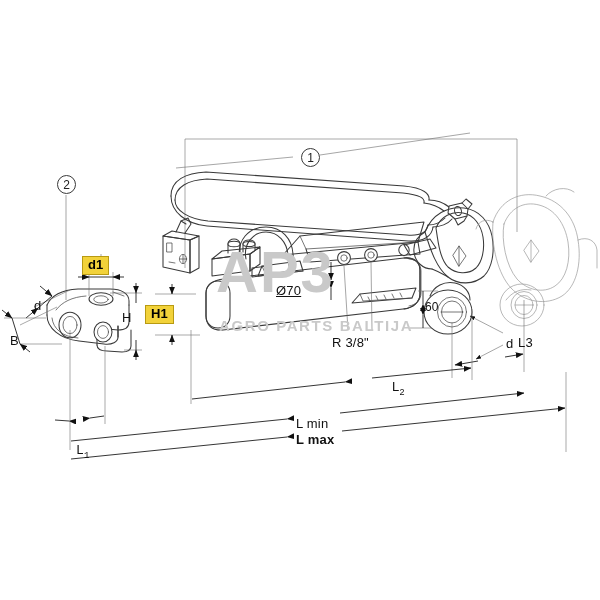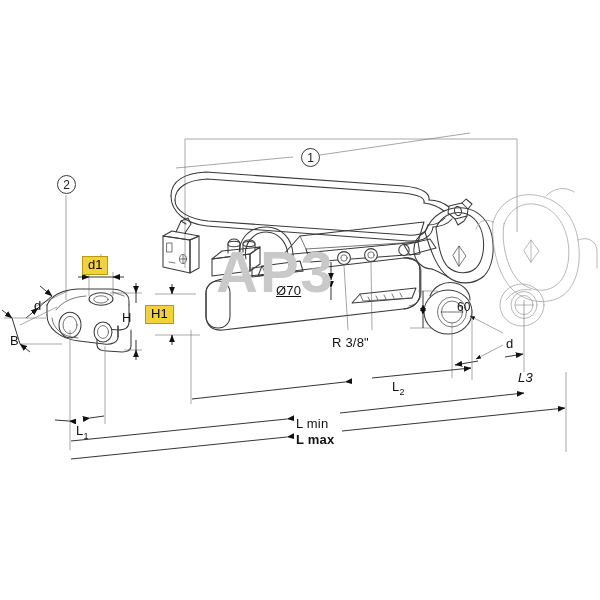--- a/index.html
+++ b/index.html
@@ -25,21 +25,21 @@
   }
   .lbl.small{font-size:12px;}
   .sub{font-size:9px;vertical-align:sub;}
 
   
   .hl{
     position:absolute;
     background:#f2d23a;
     border:1.5px solid #b89a12;
     color:#000;
-    font-weight:normal;
+    font-weight:bold;
     font-size:13px;
     font-family:"Liberation Sans", sans-serif;
     padding:1px 5px 2px 5px;
     line-height:1.1;
     box-sizing:border-box;
     text-align:center;
   }
 
   
   .circnum{
@@ -351,45 +351,46 @@
     <g>
       <path class="ex" d="M566,372 L566,452"></path>
       <path class="dm" d="M71,459 L287,437" marker-end="url(#arrB)"></path>
       <path class="dm" d="M342,431 L565,408" marker-end="url(#arrF)"></path>
     </g>
 
   </svg>
 
   <div id="wm">
     <div class="wmbig">AP3</div>
+    <div class="wmsmall">AGRO PARTS BALTIJA</div>
   </div>
 
   <div class="circnum" style="left:301px;top:148px;">1</div>
   <div class="circnum" style="left:57px;top:175px;">2</div>
 
   <div class="hl" style="left:82px;top:256px;">d1</div>
   <div class="hl" style="left:145px;top:305px;">H1</div>
 
   <div class="lbl" style="left:34px;top:299px;">d</div>
 
   <div class="lbl" style="left:10px;top:334px;">B</div>
 
   <div class="lbl" style="left:122px;top:311px;">H</div>
 
-  <div class="lbl" style="left:76px;top:424px;"><span>L</span><span class="sub">1</span></div>
+  <div class="lbl" style="left:76px;top:444px;font-family:Liberation Mono, monospace;"><span>L</span><span class="sub">1</span></div>
 
   <div class="lbl" style="left:356px;top:380px;margin-left:36px;"><span>L</span><span class="sub">2</span></div>
 
   <div class="lbl" style="left:296px;top:417px;">L min</div>
 
   <div class="lbl" style="left:296px;top:433px;font-weight:bold;">L max</div>
 
-  <div class="lbl" style="left:518px;top:371px;font-style:italic;">L3</div>
-
-  <div class="lbl small" style="left:425px;top:301px;padding-left:32px;">60</div>
+  <div class="lbl" style="left:518px;top:336px;">L3</div>
+
+  <div class="lbl small" style="left:425px;top:301px;">60</div>
 
   <div class="lbl" style="left:506px;top:337px;">d</div>
 
   <div class="lbl" style="left:276px;top:284px;text-decoration:underline;">Ø70</div>
 
   <div class="lbl" style="left:332px;top:336px;">R 3/8"</div>
 
 </div>
 
 </body></html>

